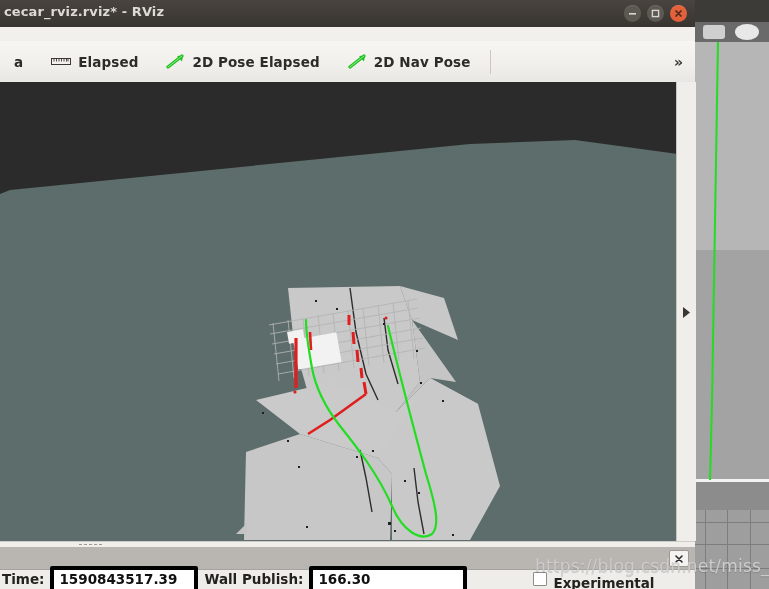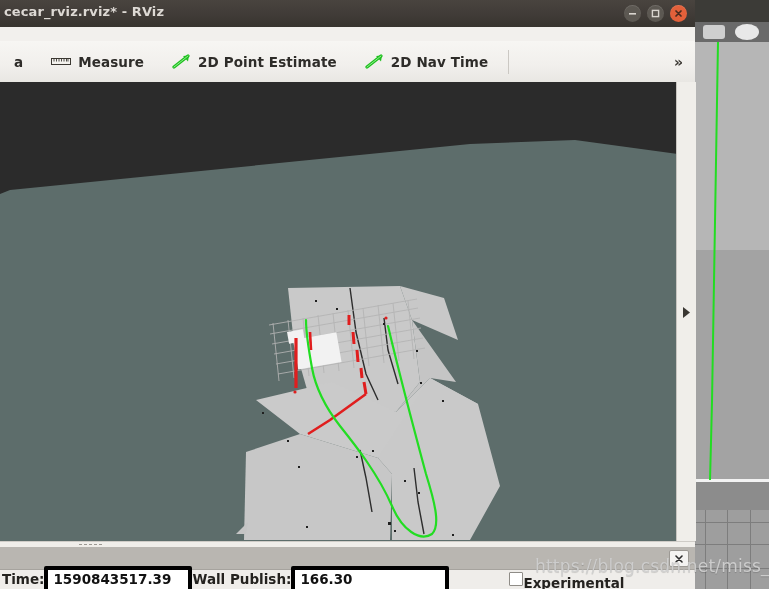--- a/index.html
+++ b/index.html
@@ -81,21 +81,21 @@
         background-size:5px 3px;}
 
   
   .bottom-panel{position:absolute;left:0;top:547px;width:695px;height:42px;background:#efedea;}
   .bp-header{position:absolute;left:0;top:0;width:695px;height:22px;background:#b9b6b1;
              border-bottom:1px solid #a6a39e;}
   .bp-close{position:absolute;right:6px;top:3px;width:18px;height:15px;background:#f4f3f1;
             border:1px solid #9c9994;border-radius:2px;
             display:flex;align-items:center;justify-content:center;cursor:pointer;}
   .status-row{position:absolute;left:0;top:22px;width:695px;height:20px;display:flex;
-              align-items:center;padding-left:2px;}
+              align-items:center;gap:6px;padding-left:2px;}
   .st-label{font-size:13.5px;font-weight:bold;color:#24221f;white-space:nowrap;}
   .st-field{background:#fff;border:4px solid #000000;border-radius:2px;
             font-size:13.5px;font-weight:bold;color:#111;padding:1px 5px;height:17px;
             display:flex;align-items:center;white-space:nowrap;}
   .st-field.f1{min-width:130px;}
   .st-field.f2{min-width:140px;}
   .st-check{width:12px;height:12px;background:#fff;border:1px solid #8f8c87;border-radius:1px;
             margin-left:60px;}
   .st-check-lbl{font-size:13.5px;font-weight:bold;color:#24221f;margin-top:8px;}
 
@@ -162,43 +162,43 @@
         <span class="lbl">a</span>
       </div>
 
       <div class="tbtn">
         <span class="icon">
           <svg width="20" height="11" viewBox="0 0 20 11">
             <rect x="0.5" y="2.5" width="19" height="6" fill="#f4f2ee" stroke="#3b3832" stroke-width="1"></rect>
             <path d="M3,2.5 L3,5.5 M5.5,2.5 L5.5,5.5 M8,2.5 L8,5.5 M10.5,2.5 L10.5,5.5 M13,2.5 L13,5.5 M15.5,2.5 L15.5,5.5 M17,2.5 L17,5.5" stroke="#3b3832" stroke-width="0.9"></path>
           </svg>
         </span>
-        <span class="lbl">Measure</span>
+        <span class="lbl">Elapsed</span>
       </div>
 
       <div class="tbtn">
         <span class="icon">
           <svg width="19" height="15" viewBox="0 0 19 15">
             <path d="M2,13 L16,2" stroke="#1fbf1f" stroke-width="3.2" stroke-linecap="round"></path>
             <path d="M11,2 L17,1.5 L16,7.5 Z" fill="#1fbf1f"></path>
             <path d="M2,13 L16,2" stroke="#8ff08f" stroke-width="1" stroke-linecap="round"></path>
           </svg>
         </span>
-        <span class="lbl">2D Point Estimate</span>
+        <span class="lbl">2D Pose Elapsed</span>
       </div>
 
       <div class="tbtn">
         <span class="icon">
           <svg width="19" height="15" viewBox="0 0 19 15">
             <path d="M2,13 L16,2" stroke="#1fbf1f" stroke-width="3.2" stroke-linecap="round"></path>
             <path d="M11,2 L17,1.5 L16,7.5 Z" fill="#1fbf1f"></path>
             <path d="M2,13 L16,2" stroke="#8ff08f" stroke-width="1" stroke-linecap="round"></path>
           </svg>
         </span>
-        <span class="lbl">2D Nav Time</span>
+        <span class="lbl">2D Nav Pose</span>
       </div>
 
 
       <div class="tb-sep"></div>
 
       <div class="tb-overflow">»</div>
     </div>
 
     <div class="viewport">
       <svg class="vp-svg" width="676" height="459" viewBox="0 0 676 459">

